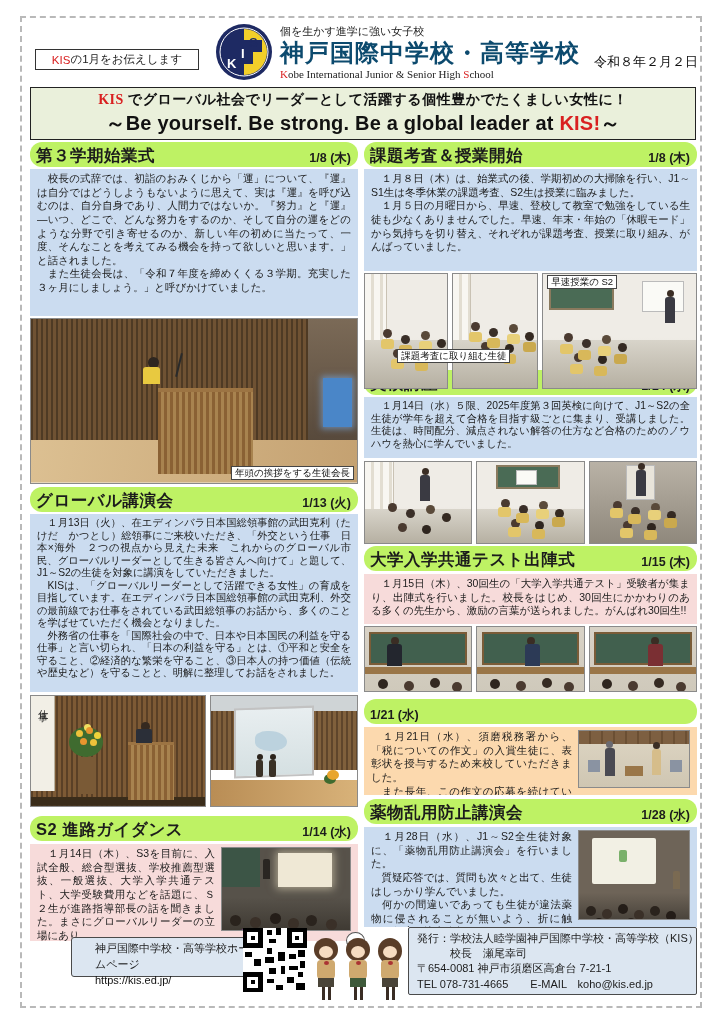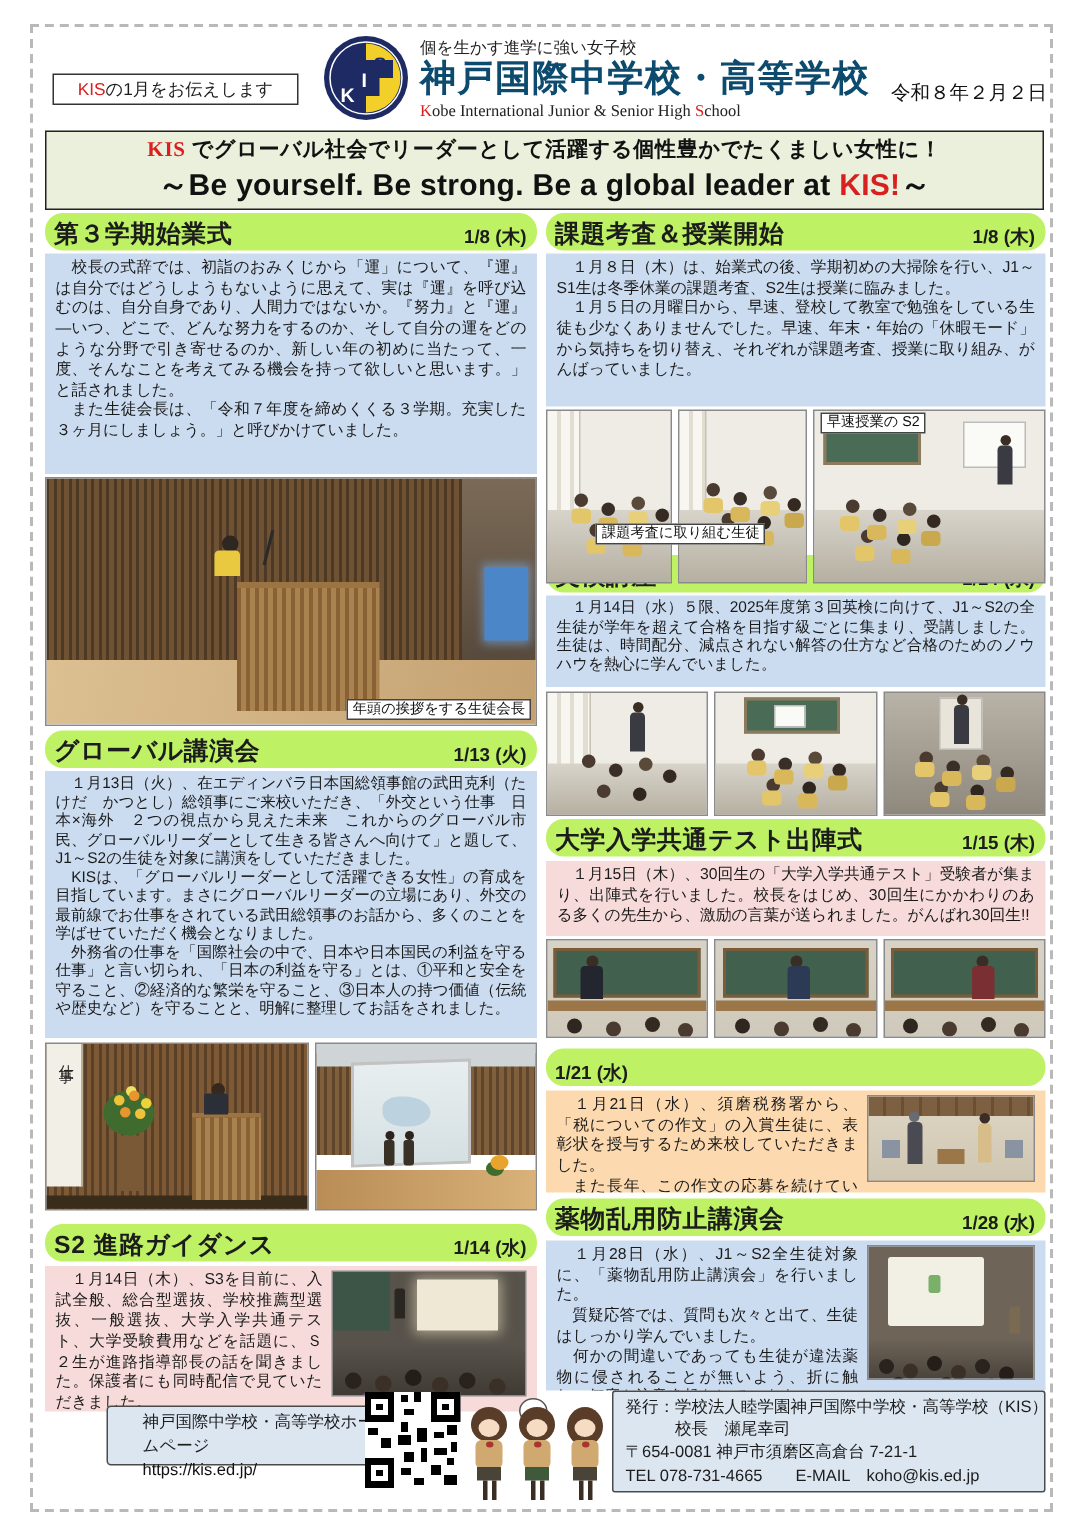--- a/index.html
+++ b/index.html
@@ -208,21 +208,21 @@
       <div class="abs mic"></div>
       <span class="cap" style="right:3px;bottom:3px">年頭の挨拶をする生徒会長</span>
     </div>
 
     <div class="ahead mt3">
       <span class="atitle">グローバル講演会</span>
       <span class="adate">1/13 (火)</span>
     </div>
     <div class="abody bg-blue lh-tight mt2" style="height:172px">
       <p>　１月13日（火）、在エディンバラ日本国総領事館の武田克利（たけだ　かつとし）総領事にご来校いただき、「外交という仕事　日本×海外　２つの視点から見えた未来　これからのグローバル市民、グローバルリーダーとして生きる皆さんへ向けて」と題して、J1～S2の生徒を対象に講演をしていただきました。</p>
-      <p>　KISは、「グローバルリーダーとして活躍できる女性」の育成を目指しています。まさにグローバルリーダーの立場にあり、外交の最前線でお仕事をされている武田総領事のお話から、多くのことを学ばせていただく機会となりました。</p>
+      <p>　KISは、「グローバルリーダーとして活躍できる女性」の育成を目指しています。在エディンバラ日本国総領事館の武田克利、外交の最前線でお仕事をされている武田総領事のお話から、多くのことを学ばせていただく機会となりました。</p>
       <p>　外務省の仕事を「国際社会の中で、日本や日本国民の利益を守る仕事」と言い切られ、「日本の利益を守る」とは、①平和と安全を守ること、②経済的な繁栄を守ること、③日本人の持つ価値（伝統や歴史など）を守ることと、明解に整理してお話をされました。</p>
     </div>
     <div class="prow row-a2 mt3" style="height:112px">
       <div class="ph ph-lect">
         <div class="abs vbanner">
             <span class="vtxt">仕事</span>
           </div>
         <div class="abs flower-ball"></div>
         <div class="abs flower-dots"></div>
         <div class="abs flower-ped"></div>
@@ -238,21 +238,21 @@
         <div class="abs flower-sm"></div>
       </div>
     </div>
 
     <div class="ahead mt9">
       <span class="atitle">S2 進路ガイダンス</span>
       <span class="adate">1/14 (水)</span>
     </div>
     <div class="abody bg-pink mt3 flexbody" style="height:91px">
       <div class="txt">
-        <p>　１月14日（木）、S3を目前に、入試全般、総合型選抜、学校推薦型選抜、一般選抜、大学入学共通テスト、大学受験費用などを話題に、Ｓ２生が進路指導部長の話を聞きました。保護者にも同時配信で見ていただきました。</p>
+        <p>　１月14日（木）、S3を目前に、入試全般、総合型選抜、学校推薦型選抜、一般選抜、大学入学共通テスト、大学受験費用などを話題に、Ｓ２生が進路指導部長の話を聞きました。まさにグローバルリーダーの立場にあり。</p>
       </div>
       <div class="ph ph-guid">
         <div class="abs guid-board"></div>
         <div class="abs guid-screen"></div>
         <div class="abs guid-teach"></div>
         <div class="abs guid-aud"></div>
       </div>
     </div>
   </div>
 

